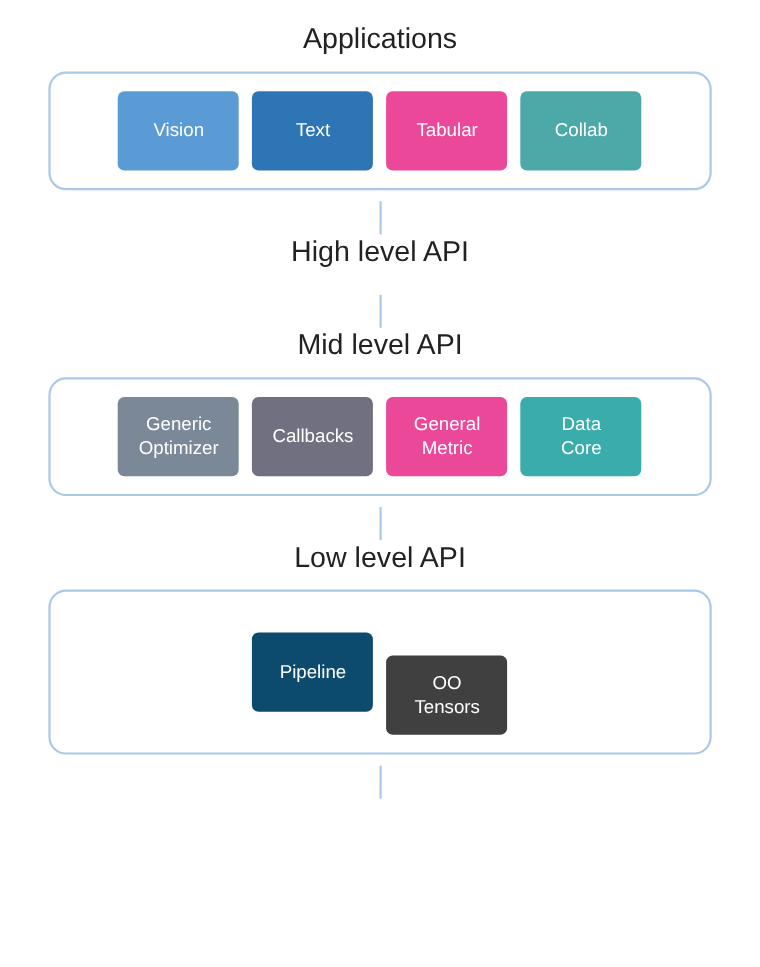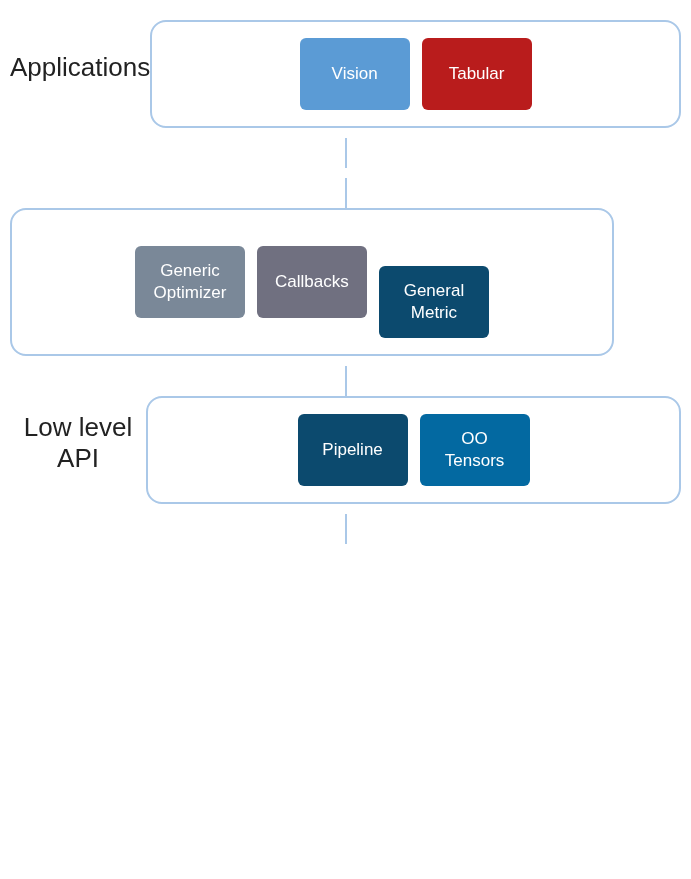--- a/index.html
+++ b/index.html
@@ -10,20 +10,21 @@
       font-family: 'Segoe UI', Arial, sans-serif;
       display: flex;
       flex-direction: column;
       align-items: center;
       padding: 20px 10px;
     }
 
     .section {
       width: 100%;
       display: flex;
+      flex-direction: column;
       align-items: center;
       margin-bottom: 10px;
     }
 
     .section-title {
       font-size: 26px;
       font-weight: 400;
       color: #222;
       margin-bottom: 14px;
       text-align: center;
@@ -70,65 +71,70 @@
       width: 2px;
       height: 30px;
       background: #aac8e8;
       margin: 0 auto;
     }
 
     
     
     .vision-box         { background-color: #5b9bd5; }
     .text-box           { background-color: #2e75b6; }
-    .tabular-box        { background-color: #b91c1c; }
+    .tabular-box        { background-color: #ec4899; }
     .collab-box         { background-color: #4da8a8; }
 
     
     .learner-box        { background-color: #3aacac; }
     .datablock-box      { background-color: #9b8fa8; }
 
     
     .callbacks-box      { background-color: #707080; }
     .genopt-box         { background-color: #7a8898; }
-    .genmet-box         { background-color: #0c4a6e; margin-top: 40px; }
+    .genmet-box         { background-color: #ec4899; }
     .datacore-box       { background-color: #3aacac; }
 
     
     .pipeline-box       { background-color: #0c4a6e; }
     .revtrans-box       { background-color: #4a78a8; }
-    .ootensors-box      { background-color: #0369a1; }
+    .ootensors-box      { background-color: #404040; margin-top: 42px; }
     .optimops-box       { background-color: #7a8898; }
   </style>
 </head>
 <body>
 
 <div class="section">
   <div class="section-title">Applications</div>
   <div class="bracket-container">
     <div class="items-row">
       <div class="box vision-box">Vision</div>
+      <div class="box text-box">Text</div>
       <div class="box tabular-box">Tabular</div>
+      <div class="box collab-box">Collab</div>
     </div>
   </div>
 </div>
 
 <div class="connector"></div>
 
 <div class="section">
+  <div class="section-title">High level API</div>
 </div>
 
 <div class="connector"></div>
 
 <div class="section">
+  <div class="section-title">Mid level API</div>
   <div class="bracket-container">
     <div class="items-row">
       <div class="box genopt-box">Generic<br>Optimizer</div>
       <div class="box callbacks-box">Callbacks</div>
       <div class="box genmet-box">General<br>Metric</div>
+      <div class="box datacore-box">Data<br>Core</div>
     </div>
   </div>
 </div>
 
 <div class="connector"></div>
 
 <div class="section">
   <div class="section-title">Low level API</div>
   <div class="bracket-container">
     <div class="items-row">

